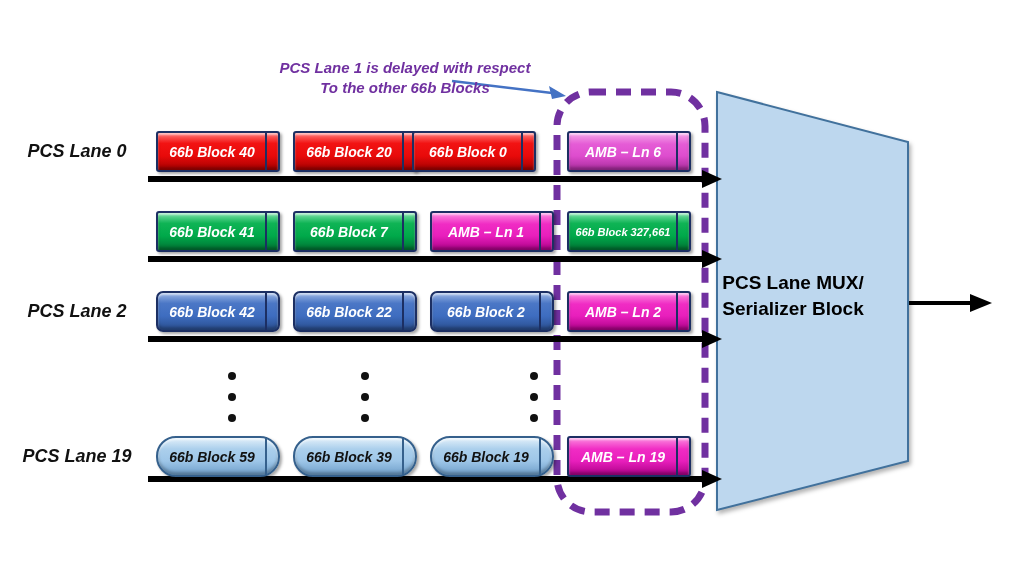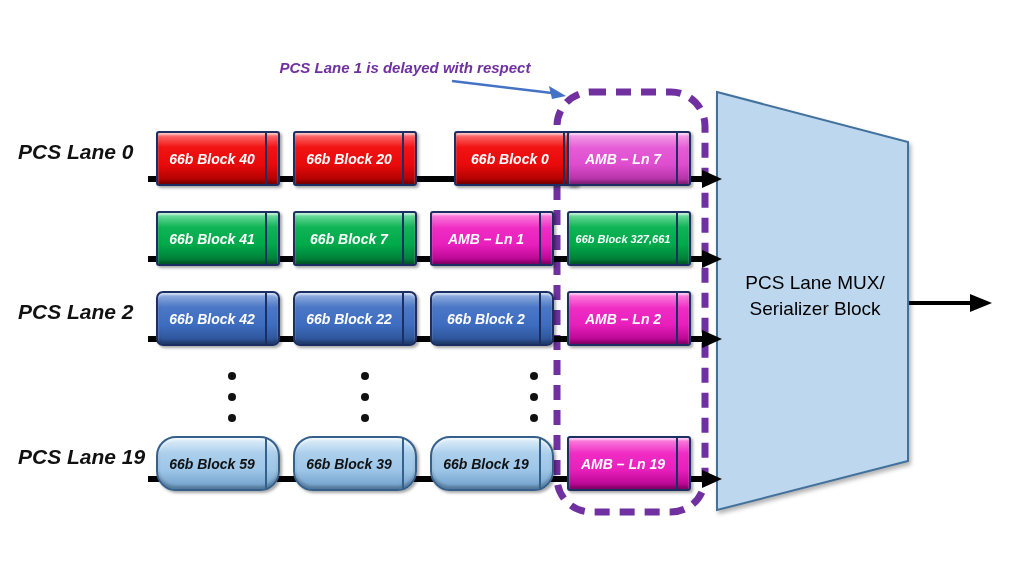--- a/index.html
+++ b/index.html
@@ -1,39 +1,39 @@
 <!DOCTYPE html>
 <html><head>
 <meta charset="utf-8">
 <style>
   html,body{margin:0;padding:0;background:#fff;}
   .canvas{position:relative;width:1024px;height:576px;background:#ffffff;overflow:hidden;
           font-family:"Liberation Sans",sans-serif;}
   svg.layer{position:absolute;left:0;top:0;z-index:1;}
-  .lane-label{position:absolute;left:18px;width:134px;height:41px;line-height:41px;
-          text-align:left;font-size:21px;font-weight:bold;font-style:italic;color:#111;z-index:2;}
-  .block{position:absolute;width:124px;height:55px;box-sizing:border-box;
+  .lane-label{position:absolute;left:10px;width:134px;height:41px;line-height:41px;
+          text-align:center;font-size:18px;font-weight:bold;font-style:italic;color:#111;z-index:2;}
+  .block{position:absolute;width:124px;height:41px;box-sizing:border-box;
           border:2px solid #1C2F63;border-radius:3px;z-index:2;
           box-shadow:2px 2px 3px rgba(0,0,0,0.35), inset 0 2px 2px rgba(255,255,255,0.55), inset 0 -3px 3px rgba(0,0,0,0.25);}
   .block::after{content:"";position:absolute;top:-1px;bottom:-1px;right:11px;width:2px;background:#1C2F63;}
   .block .bl{position:absolute;left:0;right:12px;top:0;bottom:0;display:flex;align-items:center;justify-content:center;
           font-size:14px;font-weight:bold;font-style:italic;color:#fff;white-space:nowrap;}
   .block.small .bl{font-size:11px;border-radius:18px;}
   .c-red   {background:linear-gradient(180deg,#FF7B7B 0%,#F21313 28%,#E80A0A 62%,#A30000 100%);}
   .c-green {background:linear-gradient(180deg,#7BE2A8 0%,#0FB455 28%,#00A94A 62%,#007233 100%);text-decoration:underline;}
   .c-blue  {background:linear-gradient(180deg,#9AB5E4 0%,#4B77C6 28%,#3E6DC0 62%,#2A4E8E 100%);border-radius:7px;}
   .c-lblue {background:linear-gradient(180deg,#E2F0FA 0%,#ABCFEC 30%,#9EC6E8 62%,#6E9EC9 100%);border-color:#35608C;border-radius:20px;}
   .c-lblue::after{background:#35608C;}
   .c-lblue .bl{color:#111;}
   .c-pink  {background:linear-gradient(180deg,#FC8AE0 0%,#F02CC4 30%,#E81FBC 62%,#AC0087 100%);}
   .c-orchid{background:linear-gradient(180deg,#F5A6E9 0%,#E55CD6 30%,#DE4DCE 62%,#A82B9C 100%);}
   .annotation{position:absolute;left:240px;top:58px;width:330px;z-index:2;text-align:center;
           color:#7030A0;font-size:15px;font-weight:bold;font-style:italic;line-height:20px;}
-  .mux-label{position:absolute;left:722px;top:270px;width:186px;z-index:2;text-align:center;
-          color:#000;font-size:19px;font-weight:normal;line-height:26px;}
+  .mux-label{position:absolute;left:700px;top:270px;width:186px;z-index:2;text-align:center;
+          color:#000;font-size:19px;font-weight:bold;line-height:26px;}
   .dotcol{position:absolute;width:8px;z-index:2;}
   .dot{width:8px;height:8px;border-radius:50%;background:#111;margin-bottom:13px;}
 </style>
 </head>
 <body>
 
 <div class="canvas">
 
   <svg class="layer" width="1024" height="576" viewBox="0 0 1024 576">
 
@@ -64,37 +64,38 @@
     </g>
 
     <g>
       <line x1="452" y1="81" x2="552" y2="93" stroke="#4472C4" stroke-width="2.5"></line>
       <polygon points="566,96 549,86 552,99" fill="#4472C4"></polygon>
     </g>
   </svg>
 
   <div class="annotation">
     <div>PCS Lane 1 is delayed with respect</div>
+    <div>To the other 66b Blocks</div>
   </div>
 
   <div class="lane-label" style="top:131px">PCS Lane 0</div>
   <div class="lane-label" style="top:291px">PCS Lane 2</div>
   <div class="lane-label" style="top:436px">PCS Lane 19</div>
 
   <div class="block c-red" style="left:156px;top:131px">
       <span class="bl">66b Block 40</span>
     </div>
   <div class="block c-red" style="left:293px;top:131px">
       <span class="bl">66b Block 20</span>
     </div>
-  <div class="block c-red" style="left:454px;top:131px">
+  <div class="block c-red" style="left:412px;top:131px">
       <span class="bl">66b Block 0</span>
     </div>
   <div class="block c-orchid" style="left:567px;top:131px">
-      <span class="bl">AMB – Ln 7</span>
+      <span class="bl">AMB – Ln 6</span>
     </div>
 
   <div class="block c-green" style="left:156px;top:211px">
       <span class="bl">66b Block 41</span>
     </div>
   <div class="block c-green" style="left:293px;top:211px">
       <span class="bl">66b Block 7</span>
     </div>
   <div class="block c-pink" style="left:430px;top:211px">
       <span class="bl">AMB – Ln 1</span>

